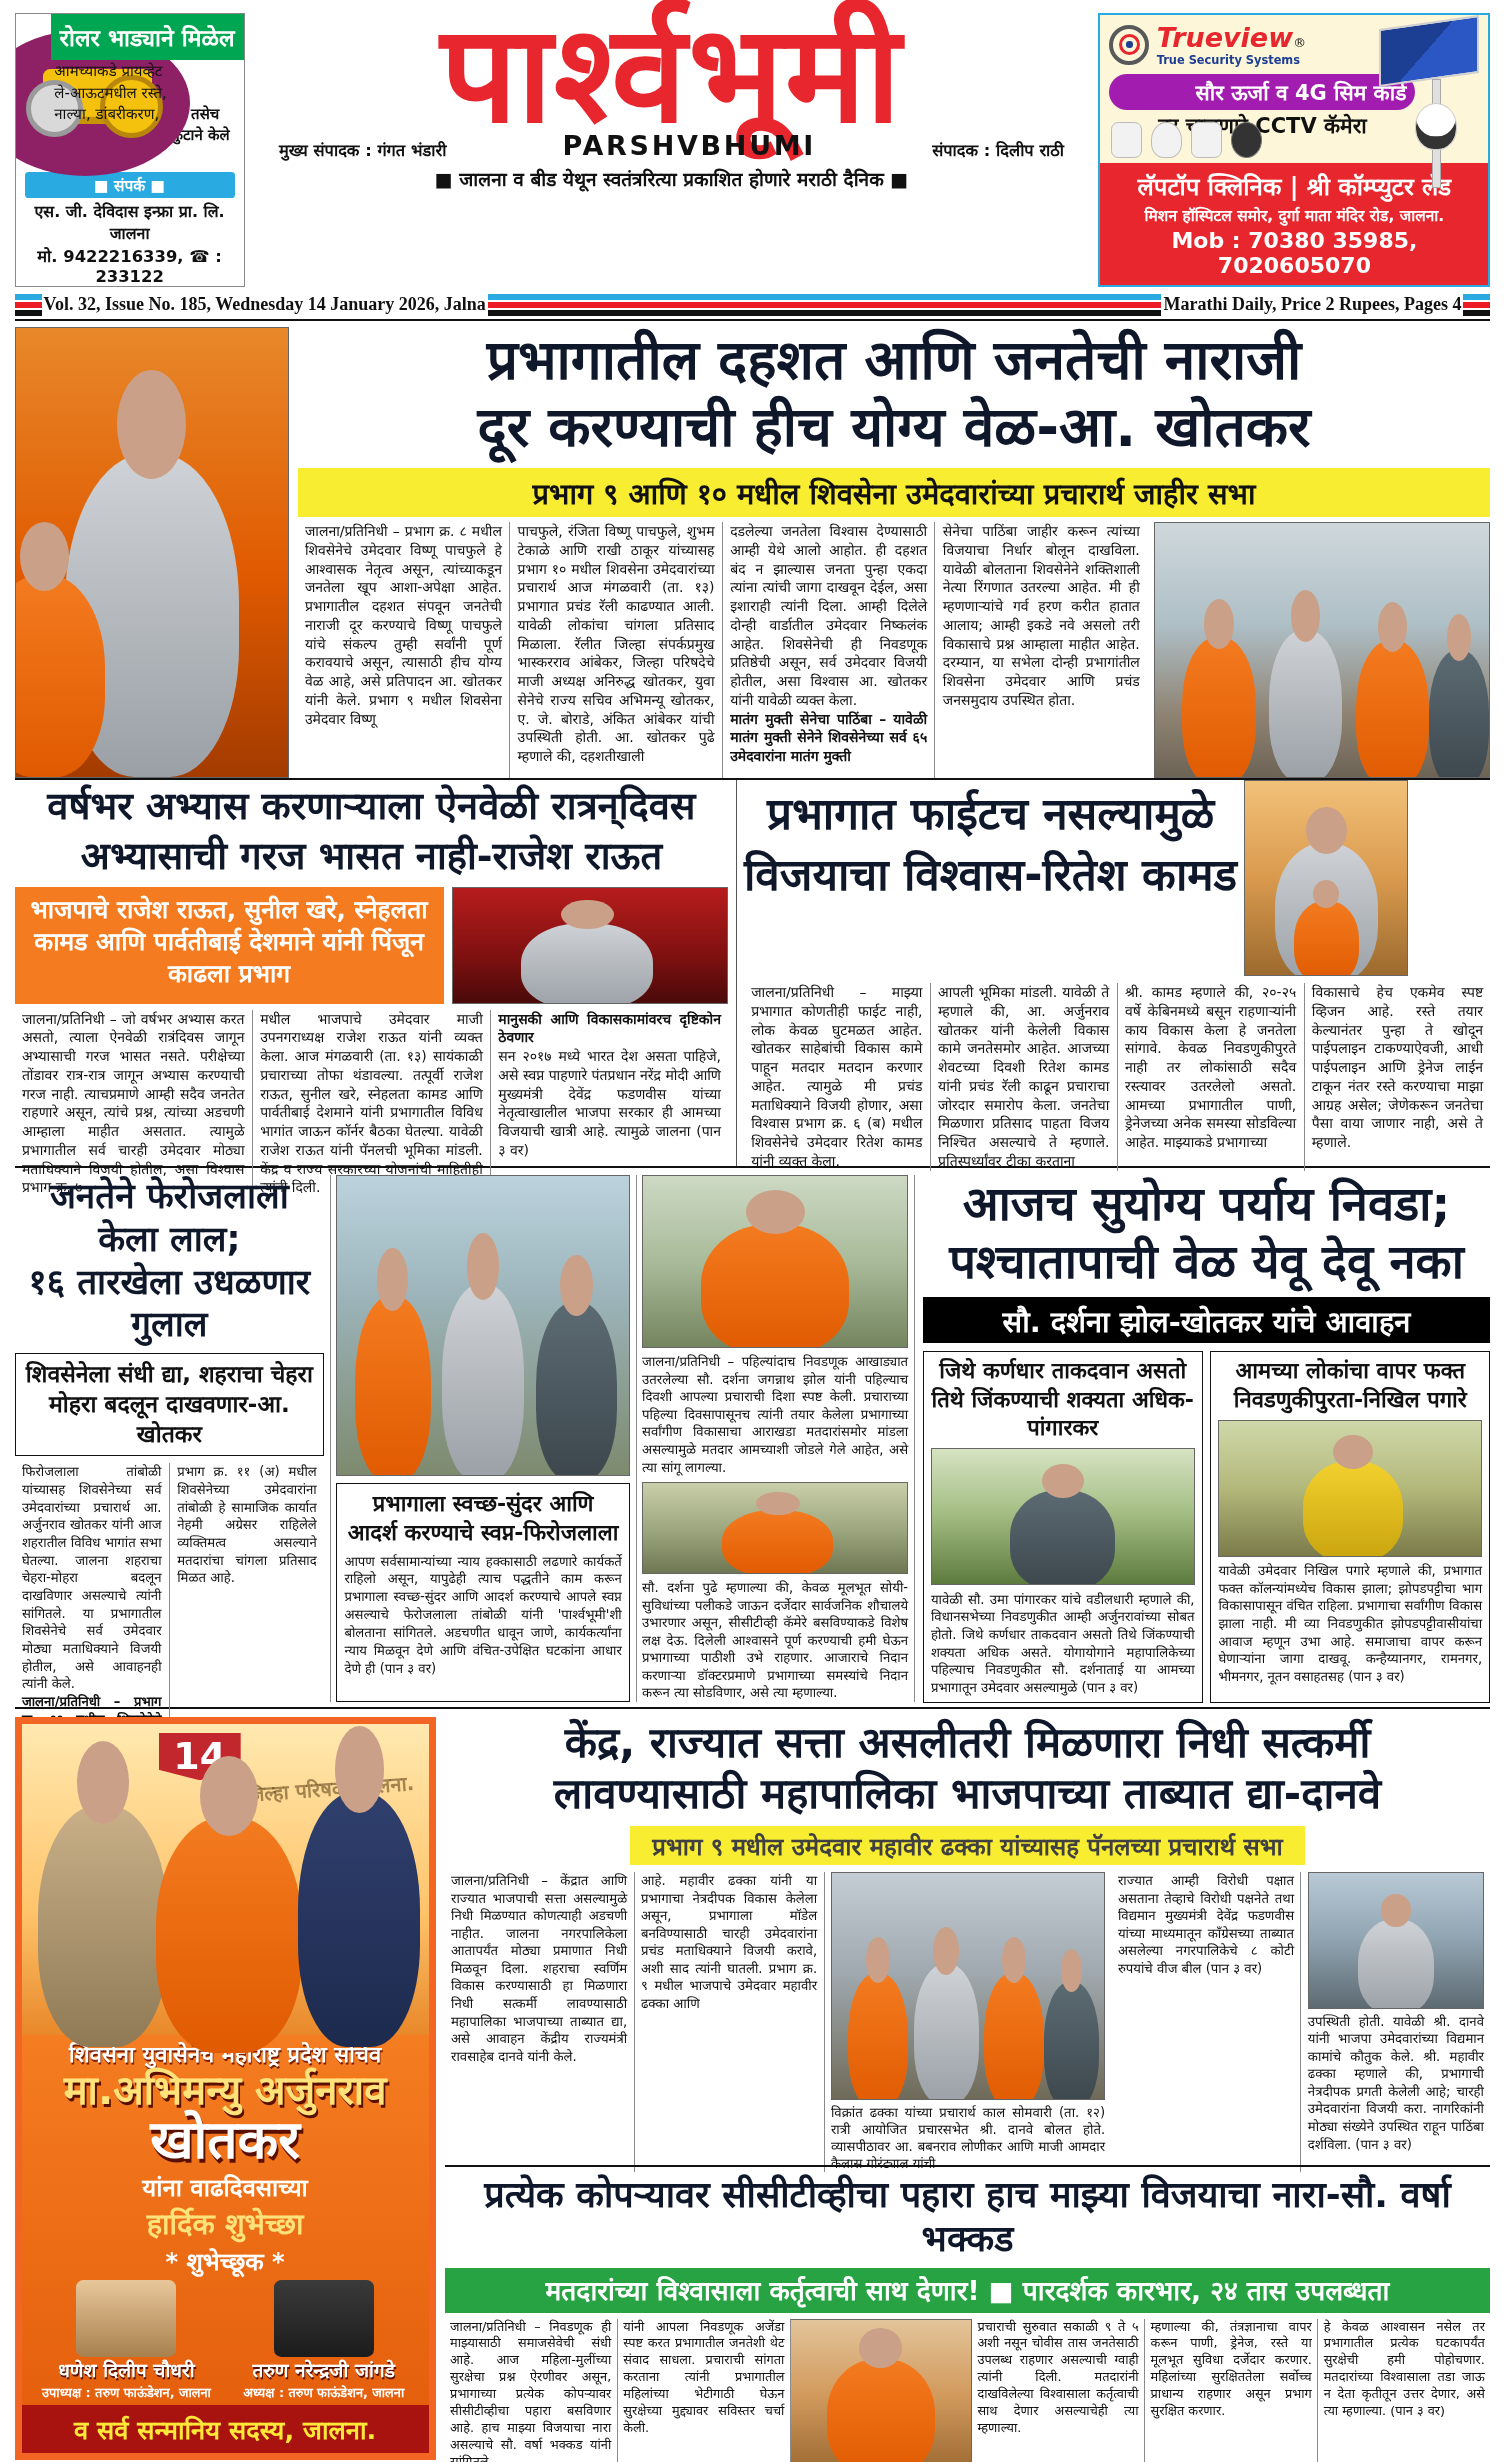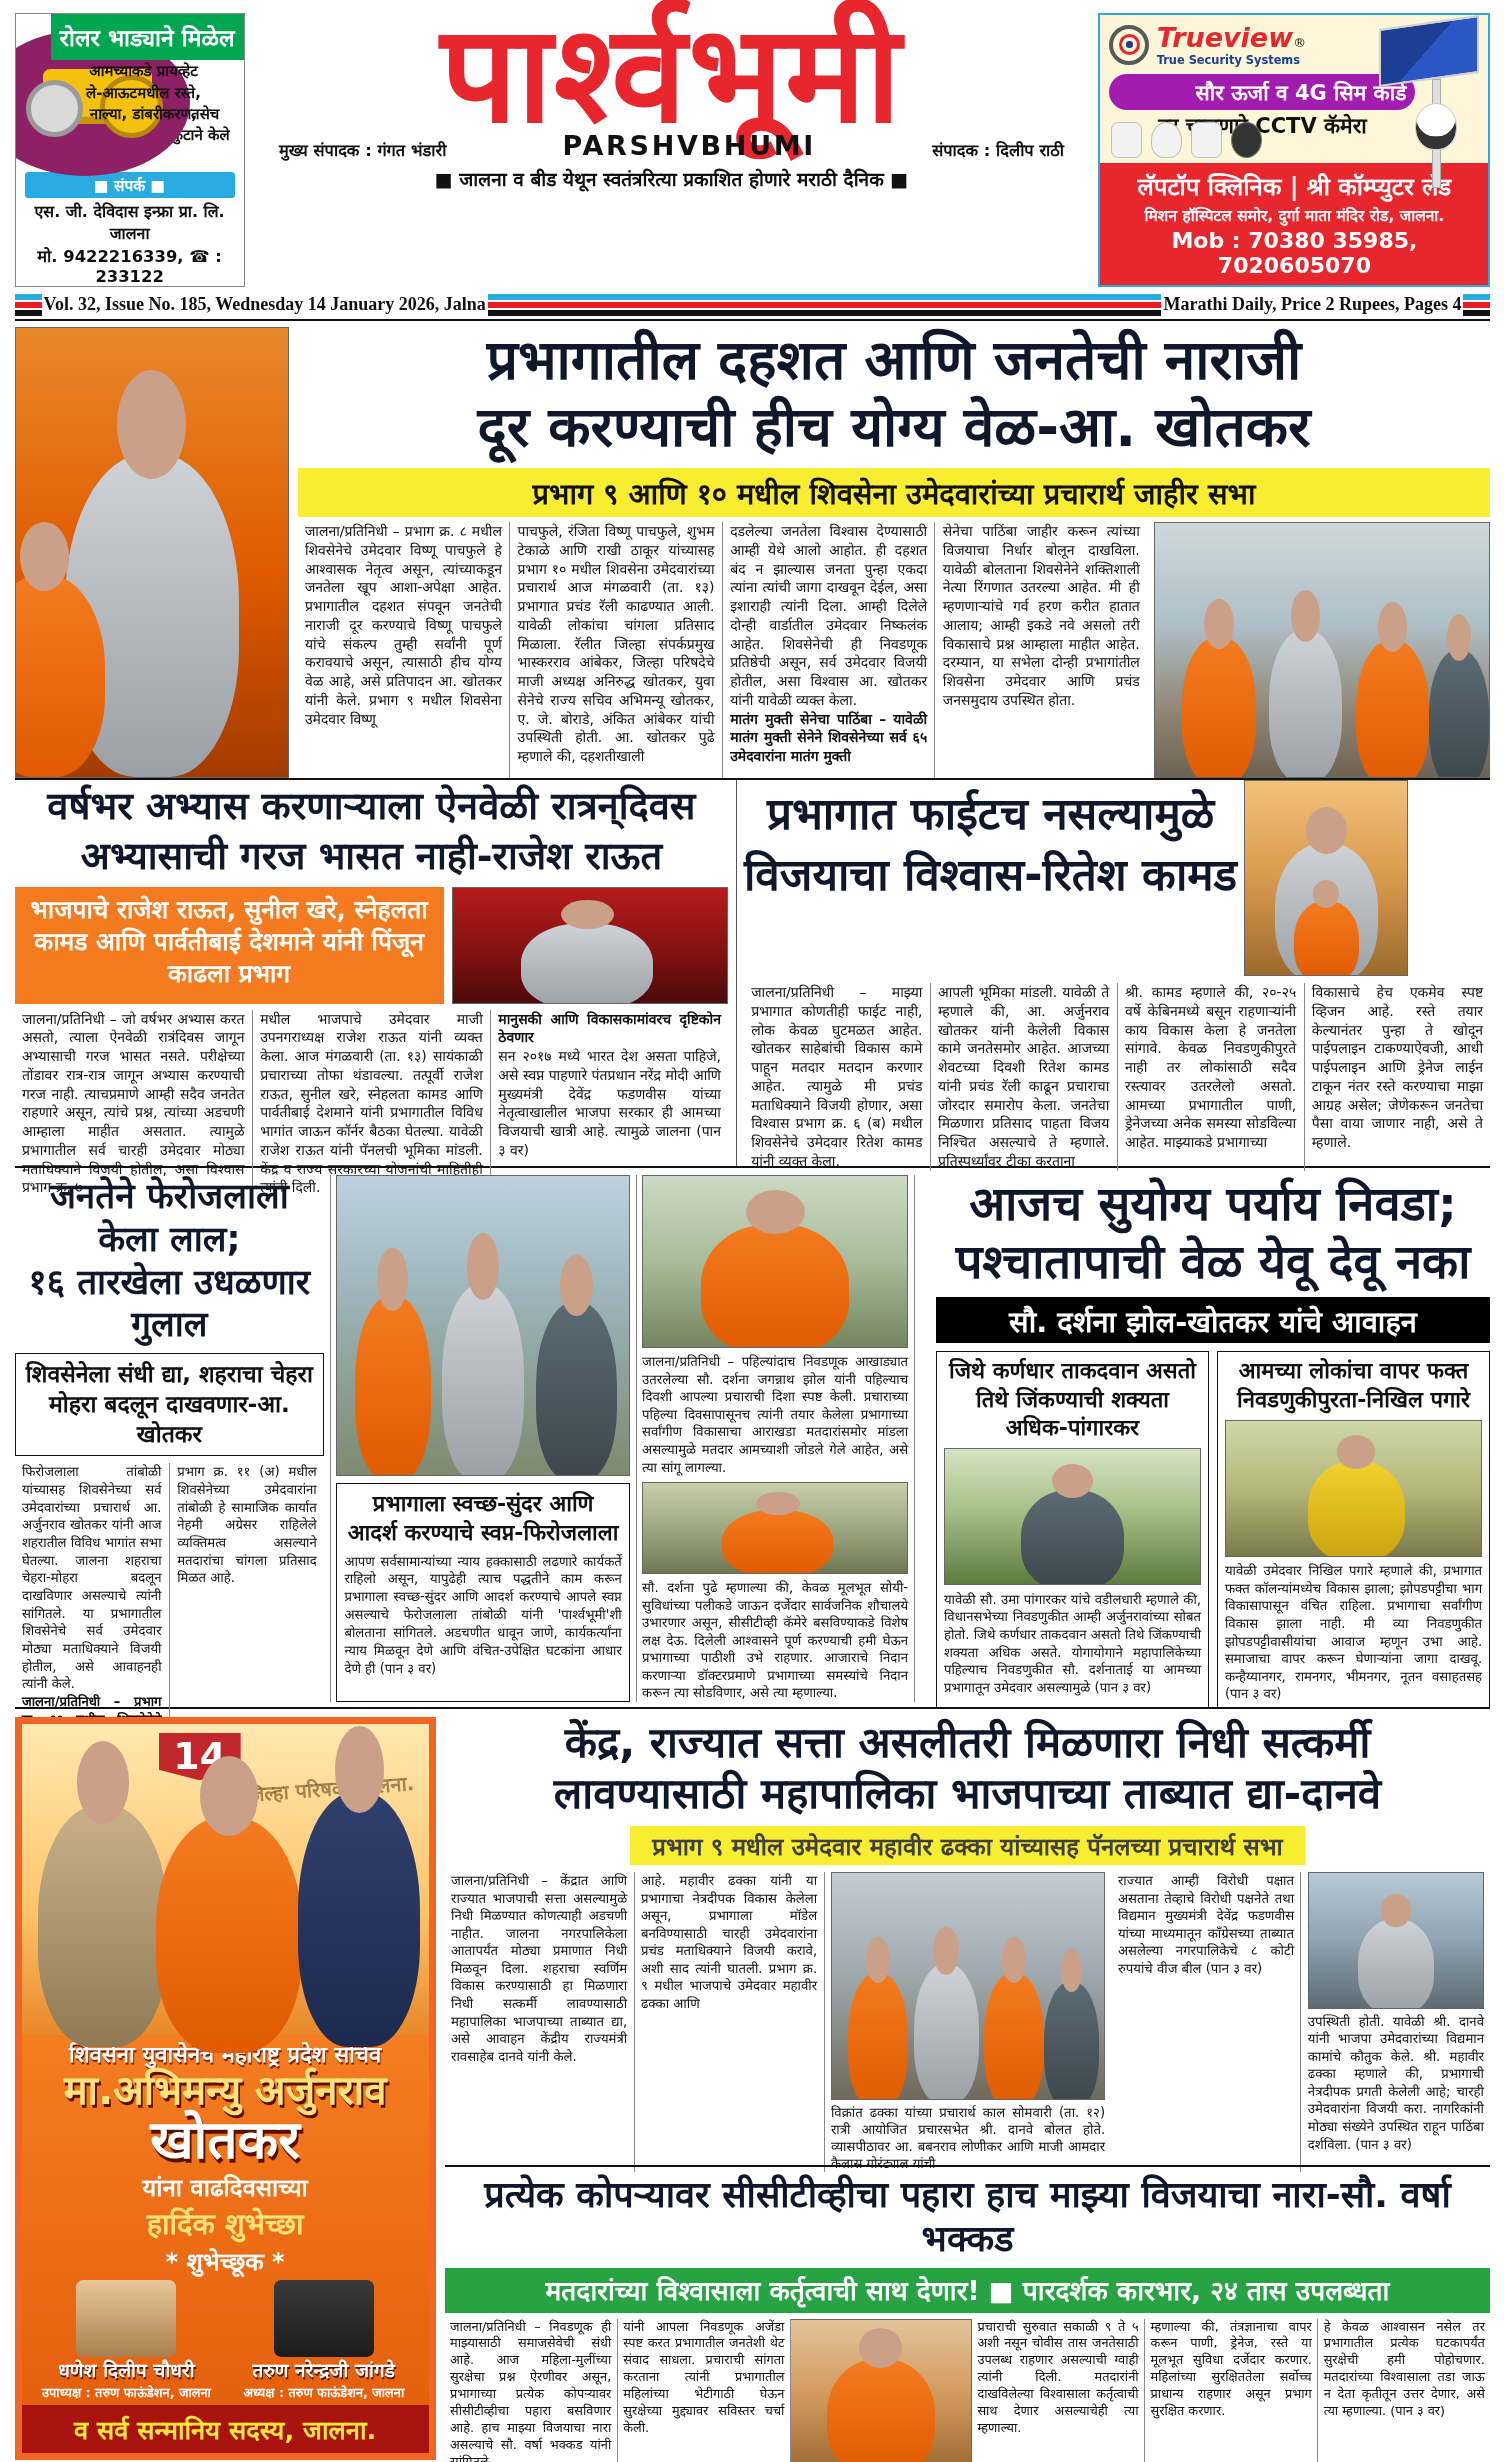--- a/index.html
+++ b/index.html
@@ -9,21 +9,21 @@
 
   
   .masthead { display:flex; height:274px; gap:7.3px; }
   .mast-left-ad { width:230px; border:1.8px solid #888; background:#fff; display:flex; flex-direction:column; overflow:hidden; }
   .mla-top { position:relative; height:151px; }
   .mla-circle { position:absolute; left:-36px; top:16.4px; width:210px; height:146px; background:#8e2066; border-radius:50%; }
   .mla-roller { position:absolute; left:27px; top:55px; width:109px; height:55px; background:#f4c20d; border-radius:7.3px; box-shadow:inset 0 -7.3px 0 #c79405; }
   .mla-roller:before { content:""; position:absolute; left:-16.4px; bottom:-12.8px; width:47px; height:47px; background:#d9d9d9; border:5.5px solid #9a9a9a; border-radius:50%; }
   .mla-roller:after { content:""; position:absolute; right:-11px; bottom:-14.6px; width:53px; height:53px; background:#f4c20d; border:5.5px solid #b8860b; border-radius:50%; }
   .mla-head { position:absolute; right:0; top:0; width:193px; background:#00a651; color:#fff; font-weight:bold; font-size:23px; text-align:center; padding:7.3px 1.8px; }
-  .mla-lines { font-size:15px; font-weight:bold; text-align:center; padding:0 7.3px; line-height:1.45; }
+  .mla-lines { font-size:15px; font-weight:normal; text-align:left; padding:0 7.3px; line-height:1.45; }
   .mla-line-wide { font-size:15px; font-weight:bold; text-align:center; line-height:1.45; }
   .mla-contact { background:#29abe2; color:#fff; font-weight:bold; text-align:center; font-size:15.5px; margin:3.6px 9px 1.8px 9px; border-radius:3.6px; padding:1.8px 0; }
   .mla-co { font-weight:bold; font-size:16px; text-align:center; }
   .mla-ph { font-weight:bold; font-size:16.4px; text-align:center; }
   .mast-center { flex:1; display:flex; flex-direction:column; align-items:center; justify-content:flex-start; }
   .logo-main { color:#e8262d; font-size:135px; font-weight:800; line-height:1.0; letter-spacing:1.8px; margin-top:-5.5px; white-space:nowrap; }
   .logo-sub-row { width:100%; display:flex; align-items:flex-end; justify-content:space-between; padding:0 27px; margin-top:-12.8px; }
   .logo-ed { font-size:16.4px; font-weight:bold; }
   .logo-en { font-size:27px; font-weight:800; letter-spacing:2.7px; color:#111; }
   .logo-tagline { font-size:19px; font-weight:bold; margin-top:5.5px; }
@@ -105,21 +105,21 @@
   .r3a-cols .col { font-size:13.2px; }
   .r3b { width:306px; border-left:0.9px solid #8a8a8a; padding:0 5.5px; display:flex; flex-direction:column; }
   .r3b-photo { height:301px; }
   .firozbox { border:1.8px solid #111; margin-top:7.3px; flex:1; padding:5.5px 7.3px; }
   .firozbox .bh { font-weight:800; font-size:22px; text-align:center; line-height:1.3; }
   .firozbox .bb { font-size:13.2px; line-height:1.35; text-align:justify; margin-top:5.5px; }
   .r3c { width:278px; border-left:0.9px solid #8a8a8a; padding:0 5.5px; display:flex; flex-direction:column; gap:5.5px; }
   .r3c-photo { height:205px; }
   .r3c-photo2 { height:109px; }
   .r3c-txt { font-size:13.2px; line-height:1.33; text-align:justify; }
-  .r3d { flex:1; border-left:0.9px solid #8a8a8a; padding-left:21px; display:flex; flex-direction:column; }
+  .r3d { flex:1; border-left:0.9px solid #8a8a8a; padding-left:8px; display:flex; flex-direction:column; }
   .r3d-h { font-size:47px; }
   .blackbar { background:#000; color:#fff; font-weight:800; font-size:29px; text-align:center; padding:3.6px 0; margin:7.3px 0; }
   .r3d-boxes { flex:1; display:flex; gap:7.3px; }
   .subbox { flex:1; border:1.8px solid #111; padding:5.5px 7.3px; display:flex; flex-direction:column; }
   .subbox .bh { font-weight:800; font-size:22px; text-align:center; line-height:1.3; }
   .subbox .bphoto { height:137px; margin:5.5px 0; }
   .subbox .bb { font-size:13.2px; line-height:1.33; text-align:justify; flex:1; }
 
   
   .bottom { display:flex; border-top:2.7px solid #111; margin-top:5.5px; height:753px; padding-top:7.3px; gap:9px; }

